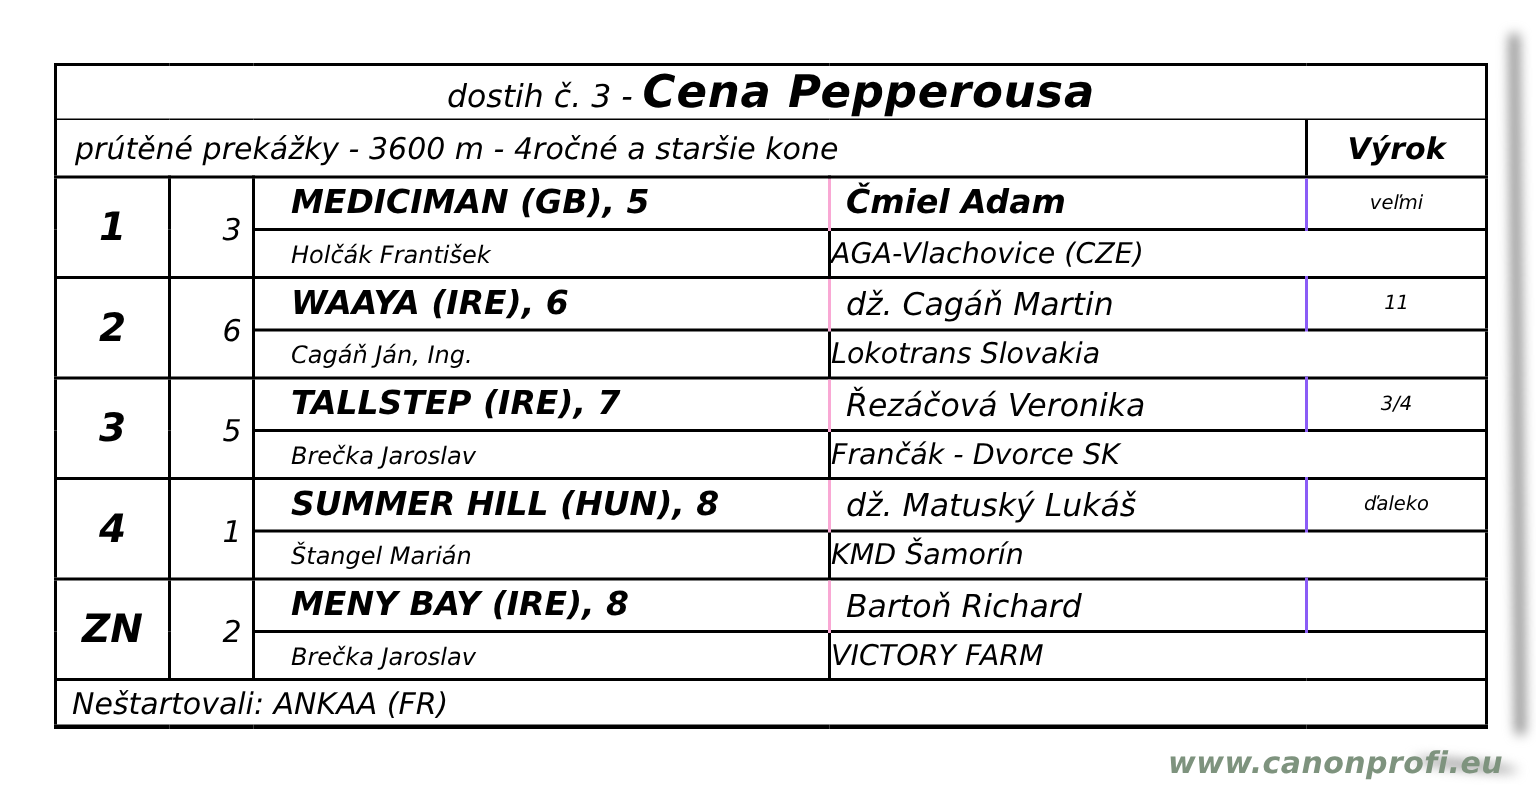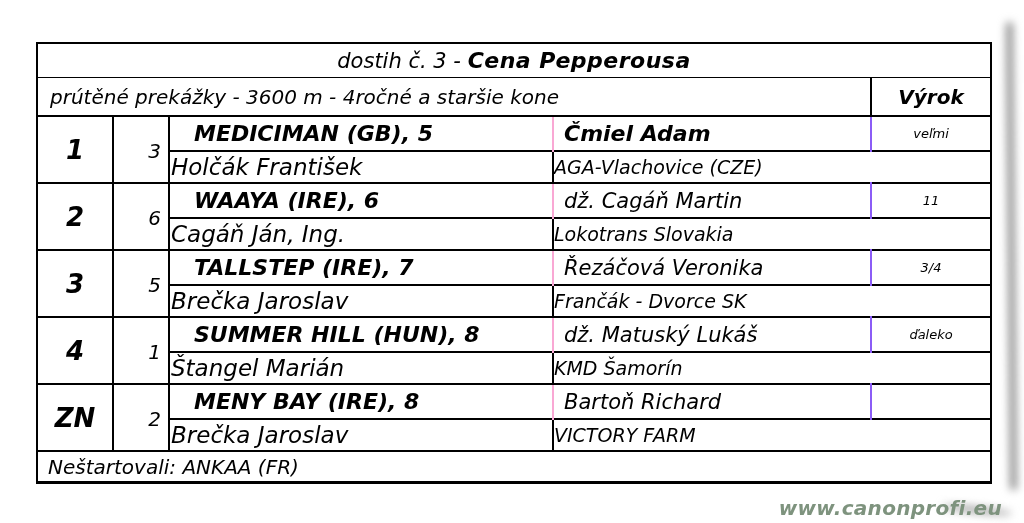--- a/index.html
+++ b/index.html
@@ -26,21 +26,21 @@
   .race-table td { overflow: hidden; white-space: nowrap; }
 
   .title-row td {
     height: 33px;
     text-align: center;
     vertical-align: middle;
     border-bottom: 1px solid #000;
     padding: 0;
   }
   .title-prefix { font-size: 21px; }
-  .title-name   { font-size: 22px; font-weight: bold; letter-spacing: 0.5px; text-align: center; }
+  .title-name   { font-size: 30px; font-weight: bold; letter-spacing: 0.5px; text-align: center; }
 
   .header-row td { height: 35px; border-bottom: 2px solid #000; vertical-align: middle; }
   .conditions   { font-size: 20px; padding-left: 12px; }
   .vyrok-head   { border-left: 2px solid #000; text-align: center; font-weight: bold; font-size: 20px; }
 
   .entry-top td { border-top: 2px solid #000; vertical-align: middle; }
   .pos {
     border-right: 2px solid #000;
     text-align: center; vertical-align: middle;
     font-weight: bold; font-size: 26px;
@@ -59,21 +59,21 @@
   .jockey {
     border-right: 2px solid #8b5cf6;
     font-size: 21px; padding-left: 10px;
   }
   .jockey.winner { font-weight: bold; font-size: 22px; }
   .vyrok { text-align: center; font-size: 13px; margin-top: 44px; }
 
   .entry-bottom td { border-top: 2px solid #000; vertical-align: middle; }
   .trainer {
     border-right: 2px solid #000;
-    font-size: 23px; padding-left: 1px; height: 28px;
+    font-size: 16px; padding-left: 24px; height: 28px;
   }
   .owner { font-size: 19px; padding-left: 0; }
 
   .footer-row td {
     border-top: 2px solid #000;
     height: 27px; vertical-align: middle;
     font-size: 20px; padding-left: 10px;
   }
 
   .watermark {

